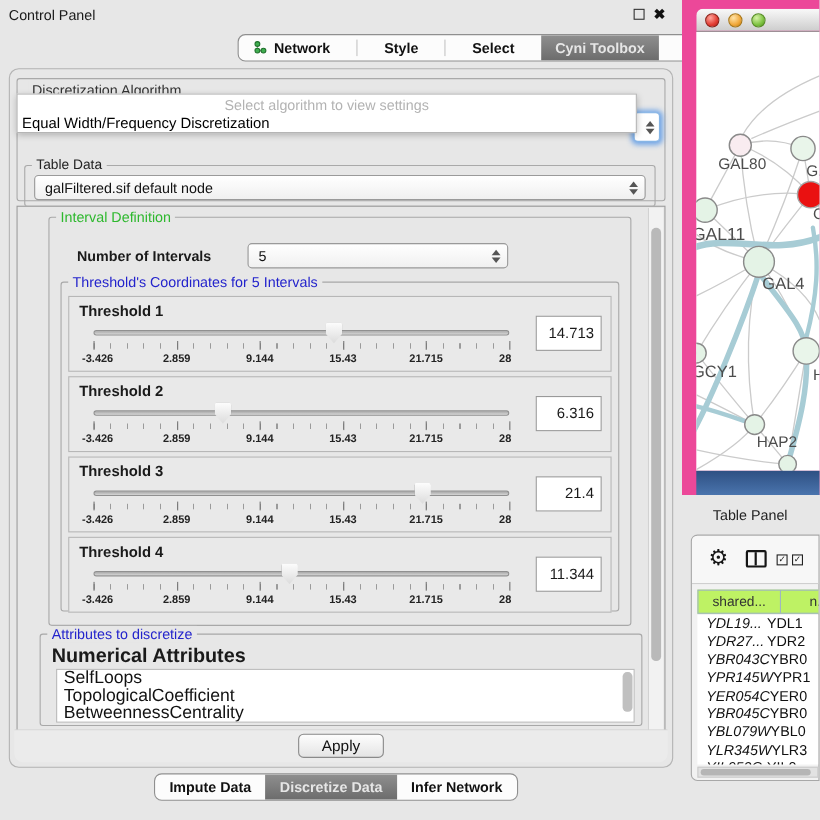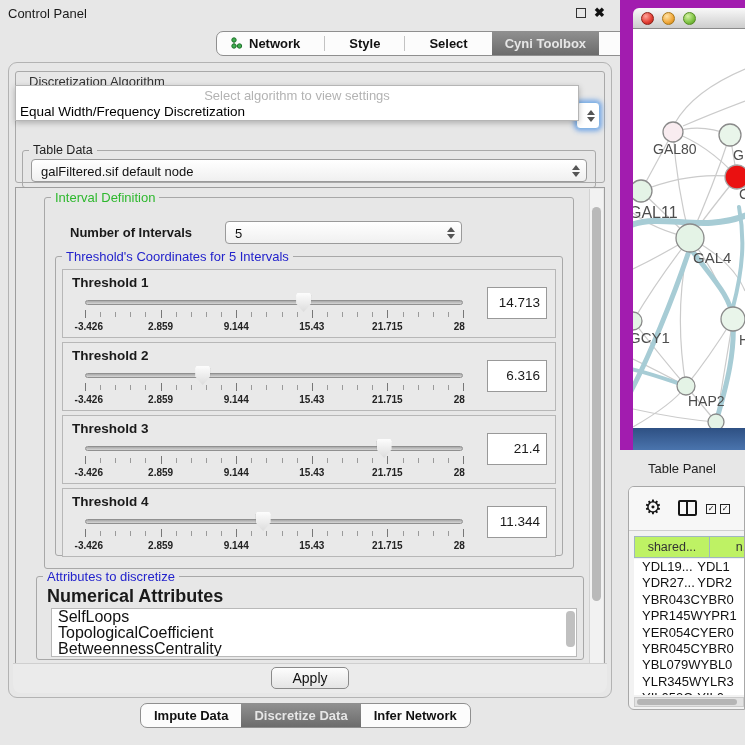--- a/index.html
+++ b/index.html
@@ -71,21 +71,21 @@
   .attr-group { position:absolute; left:20px; top:388px; width:548px; height:84px; border:1px solid #a8a8a8; border-radius:3px; }
   .na-label { position:absolute; left:10px; top:9px; font-size:18px; font-weight:bold; }
   .listbox { position:absolute; left:14px; right:6px; top:31px; bottom:2px; background:#fff; border:1px solid #b9b9b9; overflow:hidden; }
   .listbox .li { font-size:16px; padding-left:6px; line-height:16px; color:#111; }
   .list-vscroll { position:absolute; right:1px; top:2px; width:9px; height:36px; background:#c0c0c0; border-radius:4px; }
 
   .apply-strip { position:absolute; left:4px; right:4px; bottom:4px; height:30px; border-top:1px solid #cfcfcf; background:#ebebeb; border-radius:0 0 8px 8px; text-align:center; }
   .apply-btn { margin-top:3px; display:inline-block; padding:2px 20px; font-size:14px; color:#111; background:linear-gradient(#fdfdfd,#e4e4e4); border:1px solid #8a8a8a; border-radius:5px; }
 
   
-  .netwin { position:absolute; left:620px; top:0; width:125px; height:450px; background:#a21caf; }
+  .netwin { position:absolute; left:620px; top:0; width:125px; height:450px; background:#ec4899; }
   .net-tb { position:absolute; left:13px; top:8px; right:0; height:21px; background:linear-gradient(#f9f9f9,#cdcdcd); border-bottom:1px solid #8a8a8a; border-top-left-radius:6px; display:flex; align-items:center; gap:8px; padding-left:8px; }
   .light { width:13px; height:13px; border-radius:50%; }
   .light.r { background:radial-gradient(circle at 35% 30%, #ffa49b, #e23c32 60%, #a3241b); border:1px solid #8c2018; }
   .light.y { background:radial-gradient(circle at 35% 30%, #ffe3a6, #f0a73a 60%, #b5790f); border:1px solid #a87718; }
   .light.g { background:radial-gradient(circle at 35% 30%, #d5f2a5, #7dc242 60%, #4f8f1f); border:1px solid #558b22; }
   .net-canvas { position:absolute; left:13px; top:29px; width:112px; height:399px; background:#fff; }
   .net-bottom { position:absolute; left:13px; bottom:0; right:0; height:22px; background:linear-gradient(#2e5083,#4a74ad); }
 
   .tp-title { position:absolute; left:648px; top:461px; font-size:13px; color:#222; }
   .tp-panel { position:absolute; left:628px; top:486px; width:117px; height:224px; border:1px solid #a8a8a8; border-radius:6px 0 0 6px; background:#f2f2f2; overflow:hidden; }
@@ -93,21 +93,21 @@
   .gear { position:absolute; left:15px; top:8px; font-size:20px; color:#151515; }
   .split-ic { position:absolute; left:49px; top:13px; width:19px; height:16px; border:2px solid #151515; border-radius:2px; }
   .split-ic:before { content:""; position:absolute; left:6px; top:0; bottom:0; width:2px; background:#151515; }
   .cb { position:absolute; top:17px; width:10px; height:10px; border:1.5px solid #222; font-size:8px; line-height:8px; text-align:center; color:#111; }
   .cb.c1 { left:77px; } .cb.c2 { left:91px; }
   .tp-header { position:absolute; left:0; top:49px; height:22px; display:flex; }
   .hc { background:#bef264; border:1px solid #9fb6c0; font-size:12.5px; color:#333; text-align:center; line-height:20px; }
   .hc.h1 { width:76px; margin-left:5px; } .hc.h2 { width:70px; border-left:none; }
   .tp-rows { position:absolute; left:5px; right:0; top:72px; bottom:14px; background:#fff; overflow:hidden; }
   .tr { display:flex; height:16.4px; font-size:13px; color:#111; }
-  .tr .c0 { width:79px; padding-left:8px; } .tr .c1 { width:60px; }
+  .tr .c0 { width:79px; padding-left:8px;font-style:italic; } .tr .c1 { width:60px; }
   .tp-hscroll { position:absolute; left:5px; right:0; bottom:2px; height:10px; background:#e2e2e2; border:1px solid #cbcbcb; }
   .tp-hscroll .thumb { position:absolute; left:2px; top:1px; width:100px; height:6px; background:#b5b5b5; border-radius:3px; }
 
   svg text { font-family:"Liberation Sans", sans-serif; fill:#4d4d4d; }
 </style>
 </head>
 <body>
 
 <div class="stage">
 

